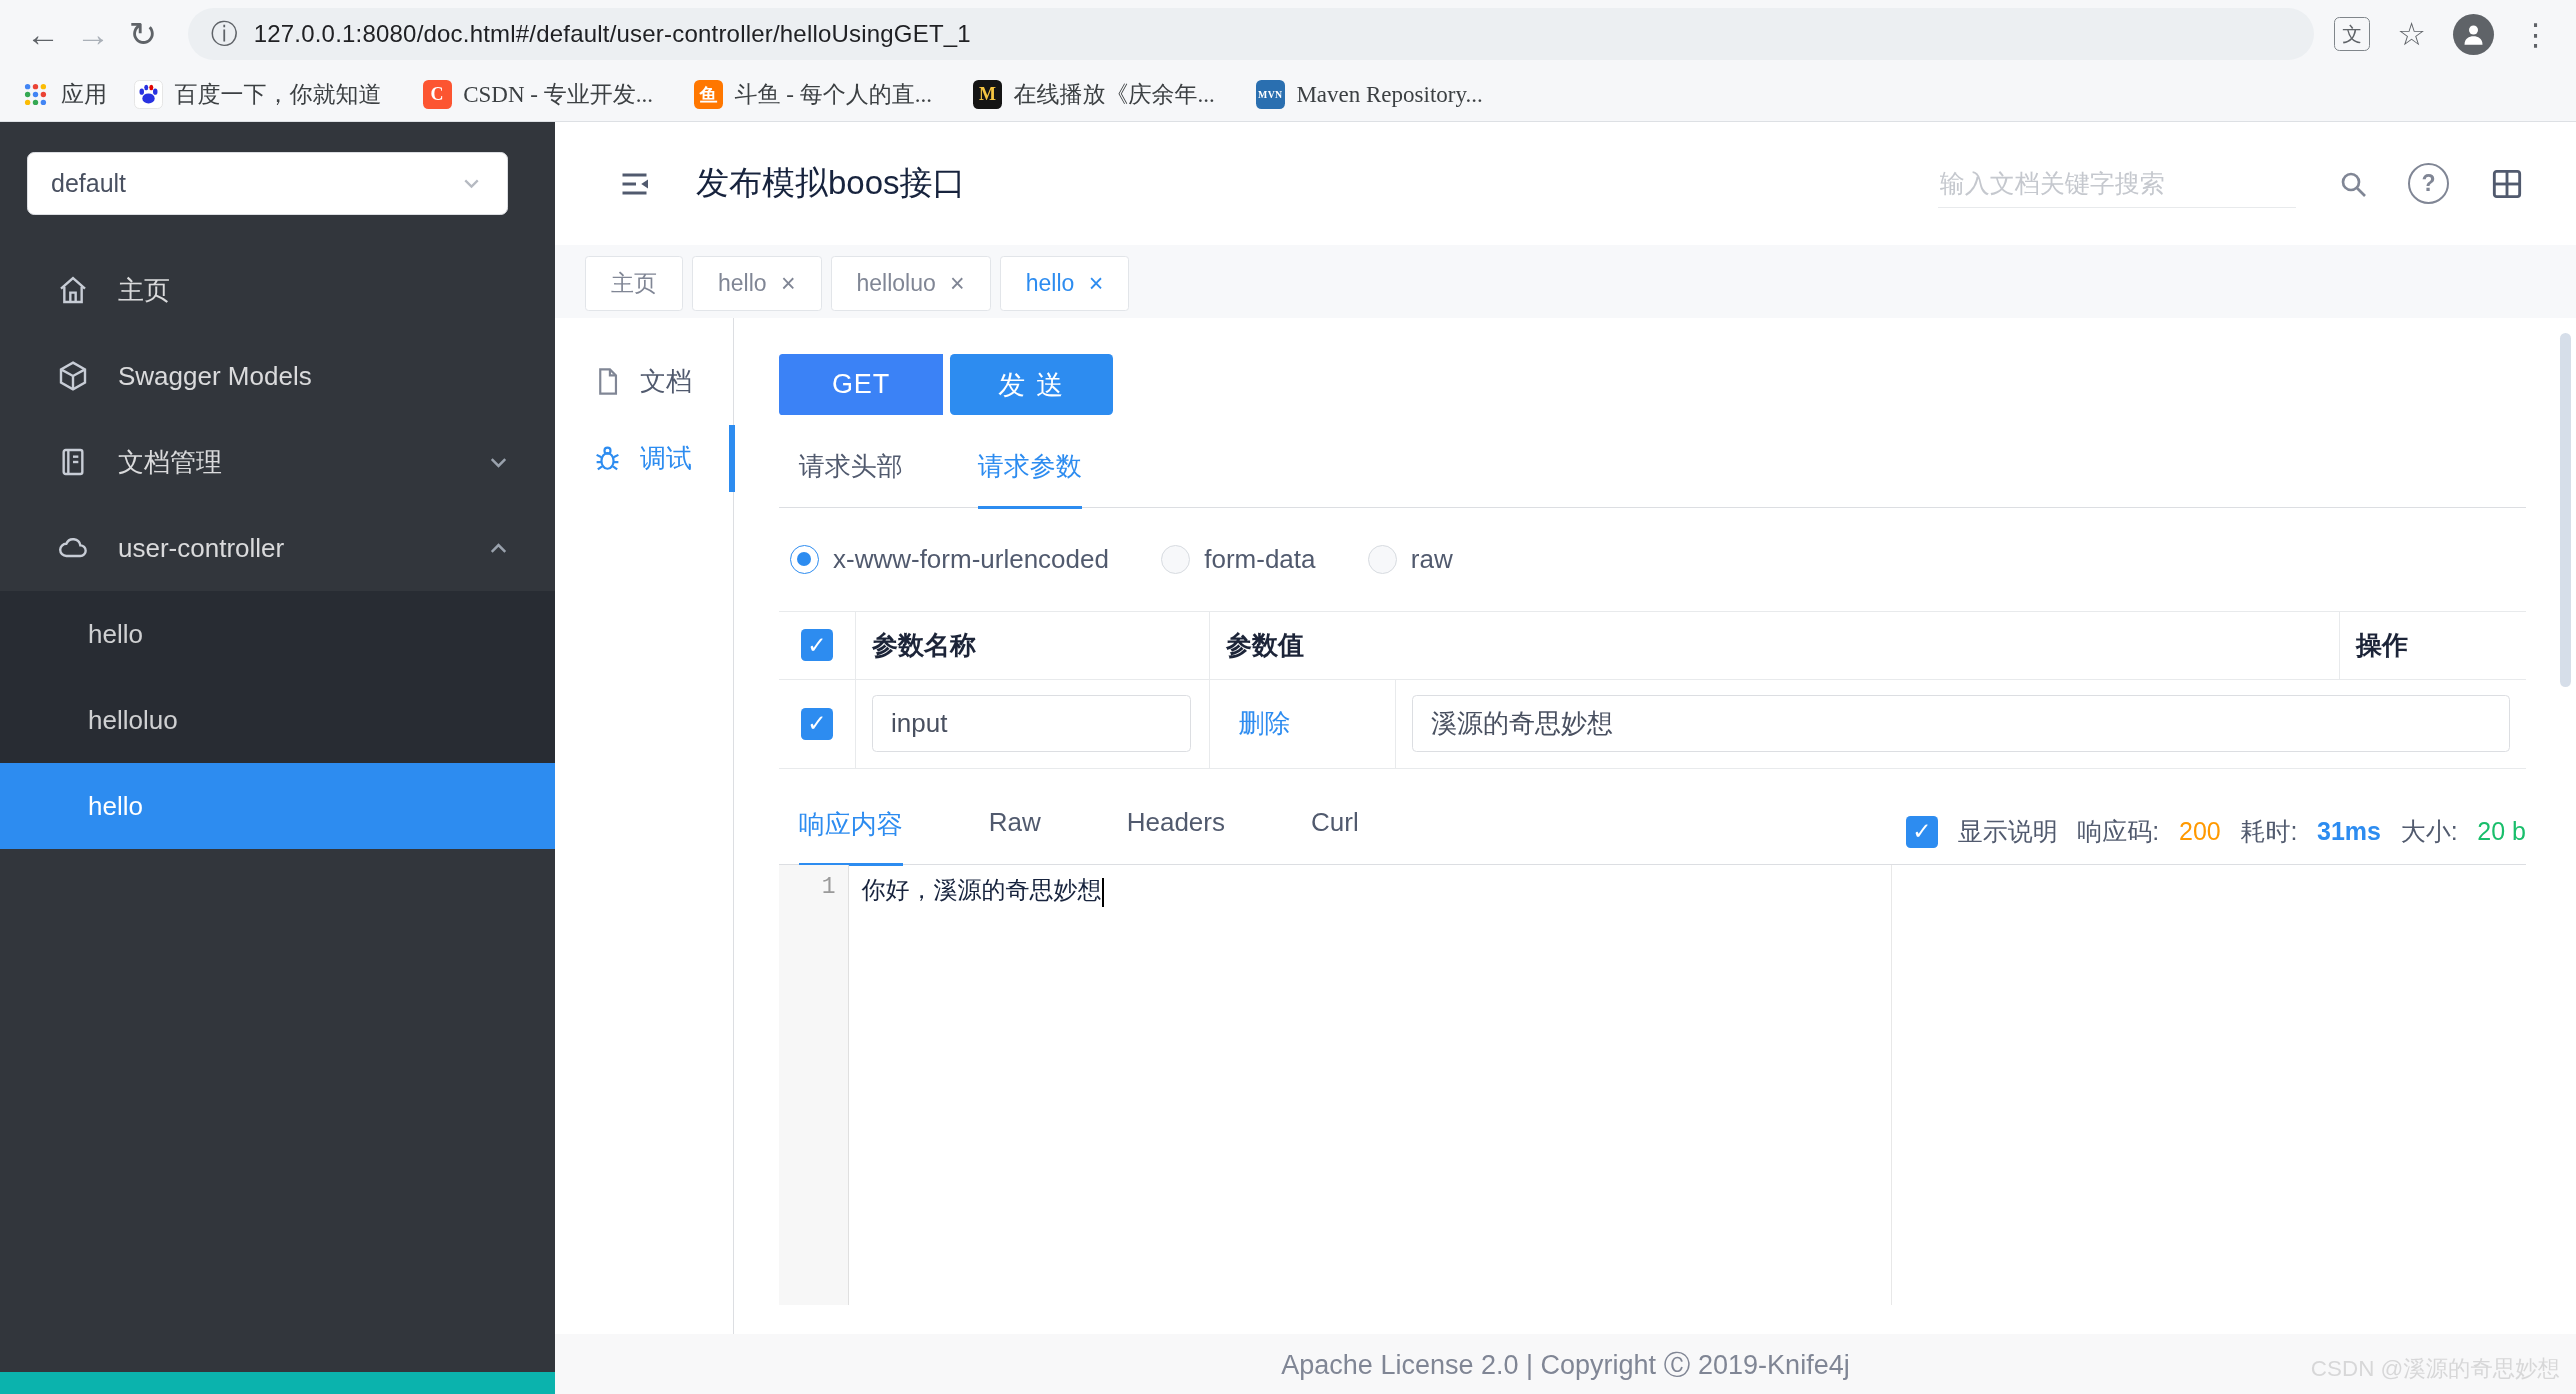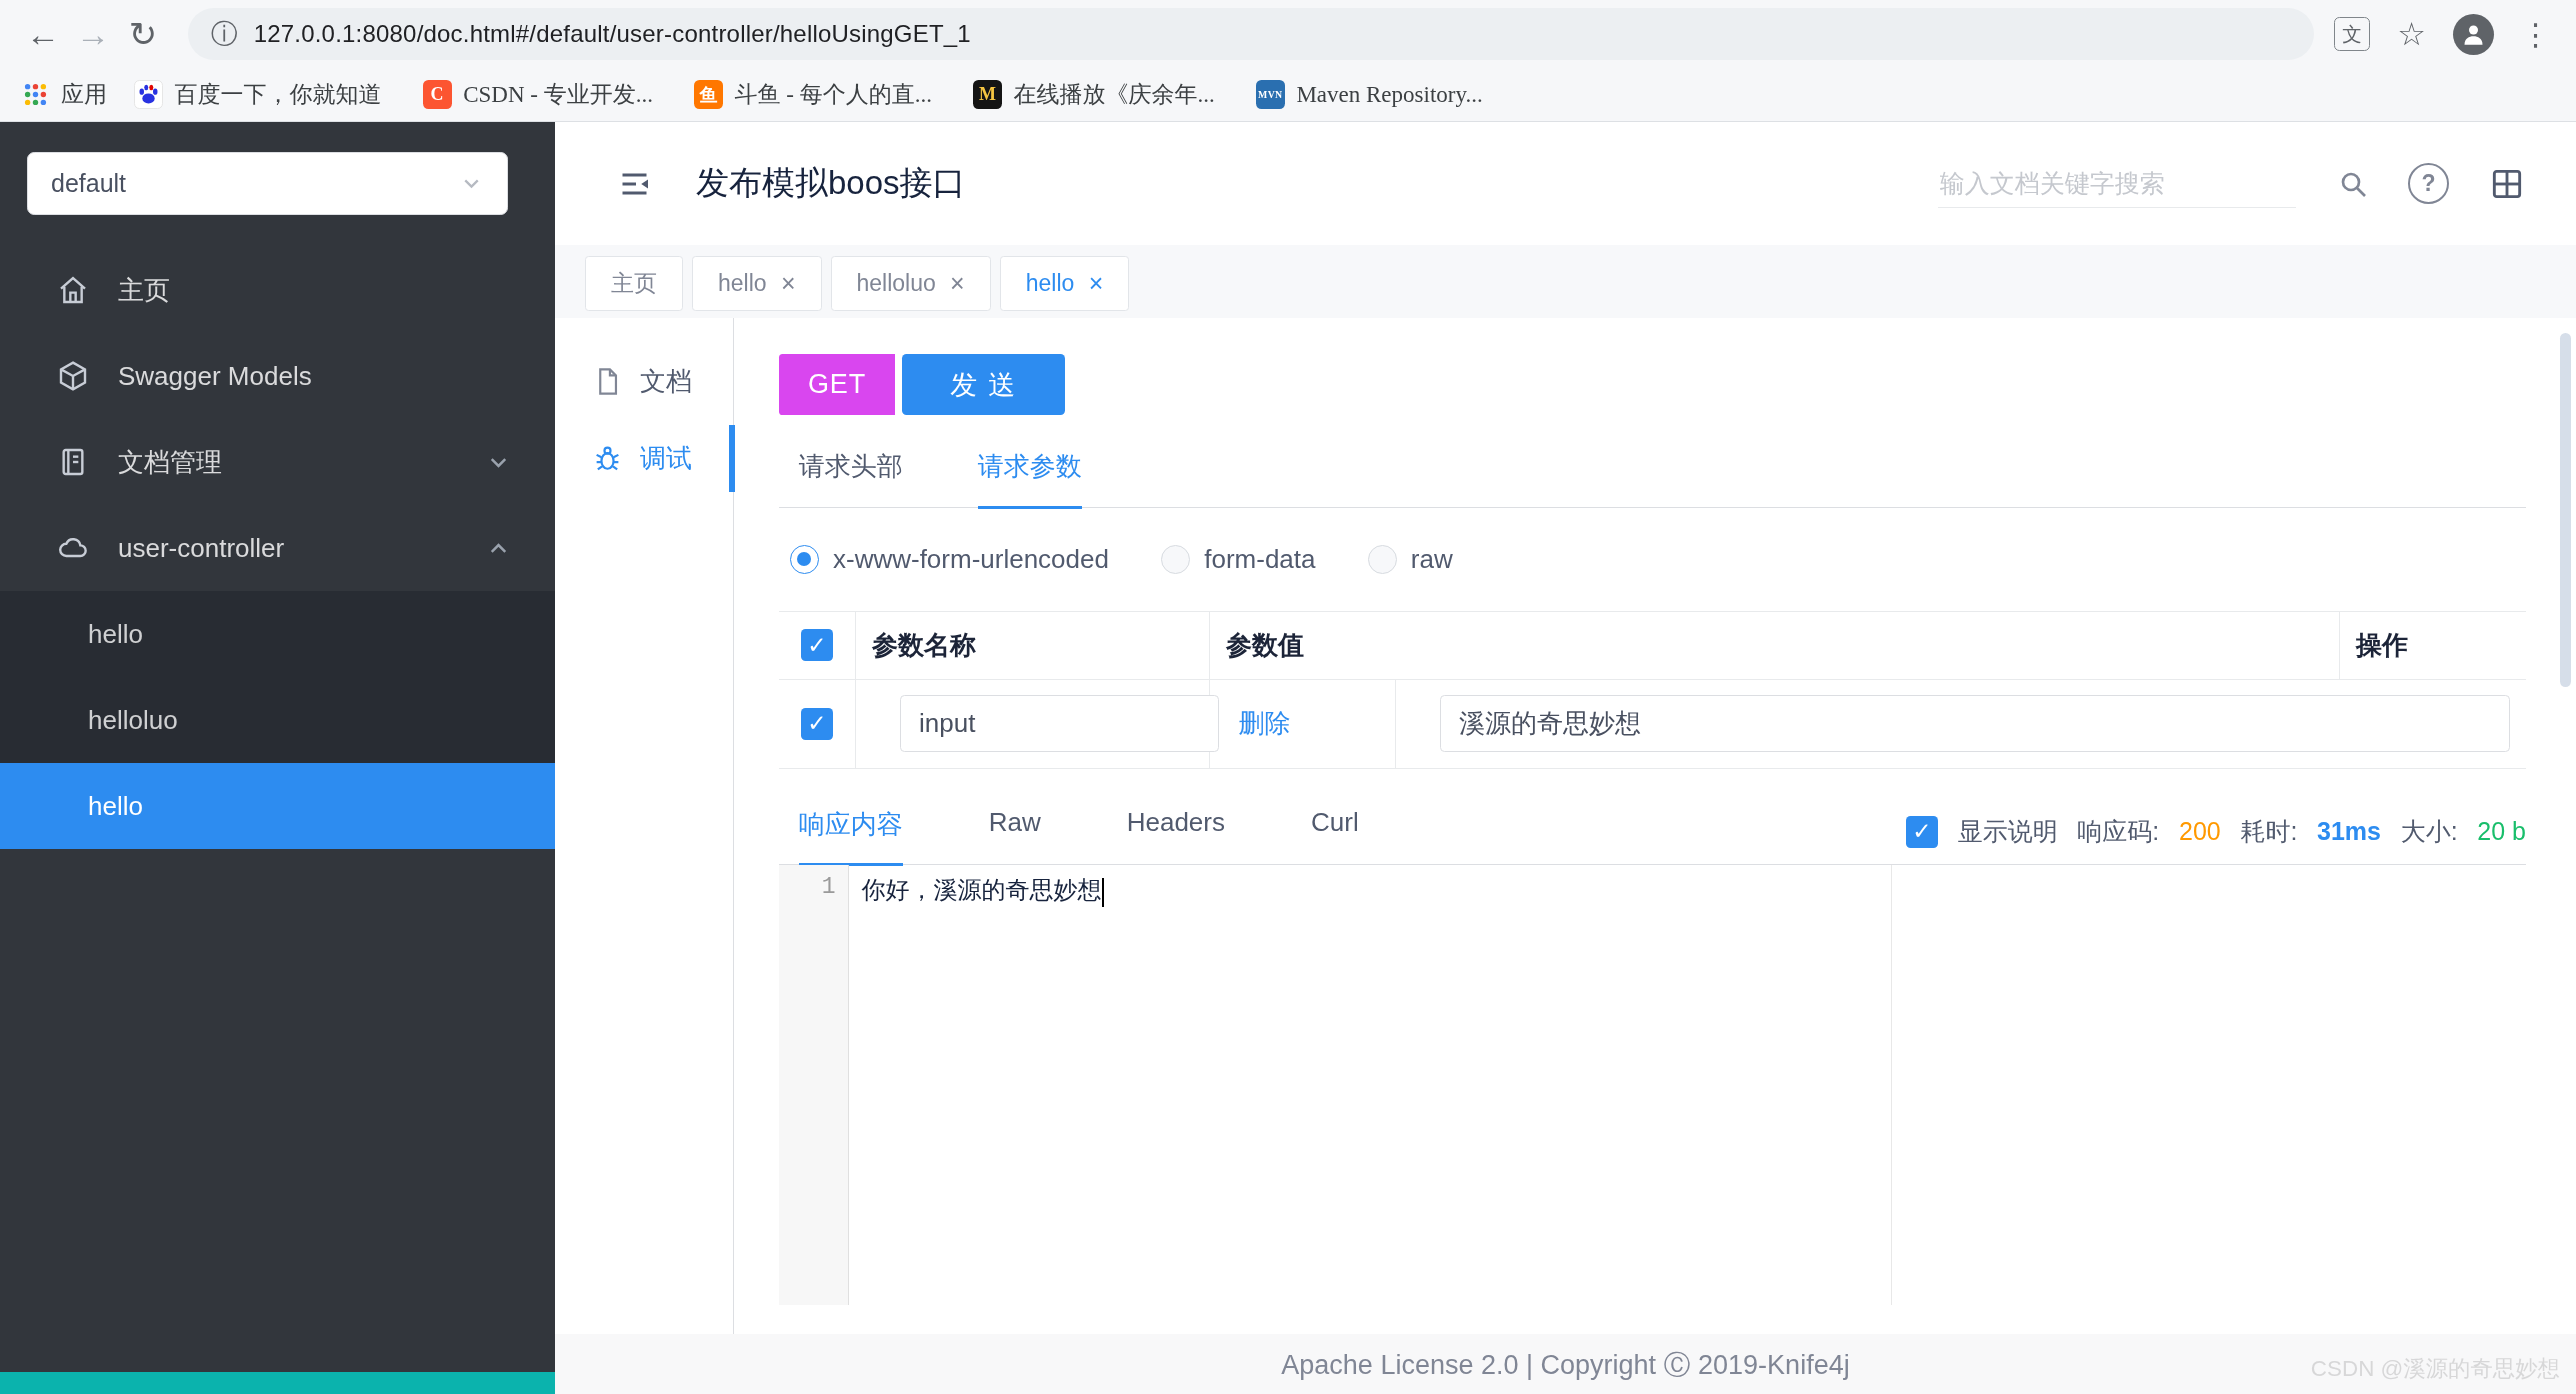--- a/index.html
+++ b/index.html
@@ -90,21 +90,21 @@
              padding-left:38px; font-size:26px; color:#515a6e; }
   .dn-item .dn-icon { width:29px; height:29px; color:#808695; }
   .dn-item.active { color:#2d8cf0; }
   .dn-item.active .dn-icon { color:#2d8cf0; }
   .dn-item.active::after { content:""; position:absolute; right:-1.8px; top:5.4px; bottom:5.4px;
                            width:5.4px; background:#2d8cf0; }
 
   .debug-panel { flex:1; padding:36px 50px 0 45px; min-width:0; position:relative; }
 
   .req-line { display:flex; height:61px; }
-  .method-btn { width:116px; background:#d946ef; color:#fff; font-size:27px;
+  .method-btn { width:164px; background:#3b82f6; color:#fff; font-size:27px;
                 display:flex; align-items:center; justify-content:center;
                 border-radius:3.6px 0 0 3.6px; letter-spacing:0.9px; }
   .url-input { flex:1; border:1.8px solid #dcdee2; border-left:none; font-size:26px; color:#495060;
                padding:0 21.5px; outline:none; font-family:inherit; background:#fff; }
   .send-btn { width:163px; margin-left:7.2px; background:#2d8cf0; color:#fff; font-size:27px;
               border:none; border-radius:4.5px; display:flex; align-items:center; justify-content:center;
               letter-spacing:1.8px; }
 
   .req-tabs { display:flex; gap:75px; margin-top:34px; border-bottom:1.8px solid #dcdee2; padding-left:19.7px; }
   .rtab { padding-bottom:21.5px; font-size:26px; color:#515a6e; }
@@ -123,21 +123,21 @@
   .prow.data { height:88px; }
   .pc { display:flex; align-items:center; height:100%; padding:0 16px; border-right:1.8px solid #e8eaec; }
   .pc:last-child { border-right:none; }
   .pc.c1 { width:77px; justify-content:center; padding:0; }
   .pc.c2 { width:354px; }
   .pc.c3 { flex:1; min-width:0; }
   .pc.c4 { width:186px; }
   .checkbox { width:32px; height:32px; background:#2d8cf0; border-radius:4.5px; color:#fff;
               font-size:23px; display:flex; align-items:center; justify-content:center; }
   .cell-input { height:57px; border:1.8px solid #dcdee2; border-radius:4.5px; font-size:26px;
-                color:#495060; padding:0 18px; outline:none; background:#fff; font-family:inherit;margin-left:28px; }
+                color:#495060; padding:0 18px; outline:none; background:#fff; font-family:inherit; }
   .name-input { width:319px; }
   .value-input { width:100%; }
   .link-del { color:#2d8cf0; font-size:26px; padding-left:12.5px; }
 
   .resp-bar { display:flex; align-items:flex-end; margin-top:38px; border-bottom:1.8px solid #dcdee2; }
   .resp-tabs { display:flex; gap:86px; padding-left:19.7px; }
   .resp-meta { margin-left:auto; display:flex; align-items:center; gap:19.7px; padding-bottom:16px; font-size:25px; }
   .meta-label { color:#515a6e; }
   .meta-code { color:#ff9900; }
   .meta-time { color:#2d8cf0;font-weight:bold; }

